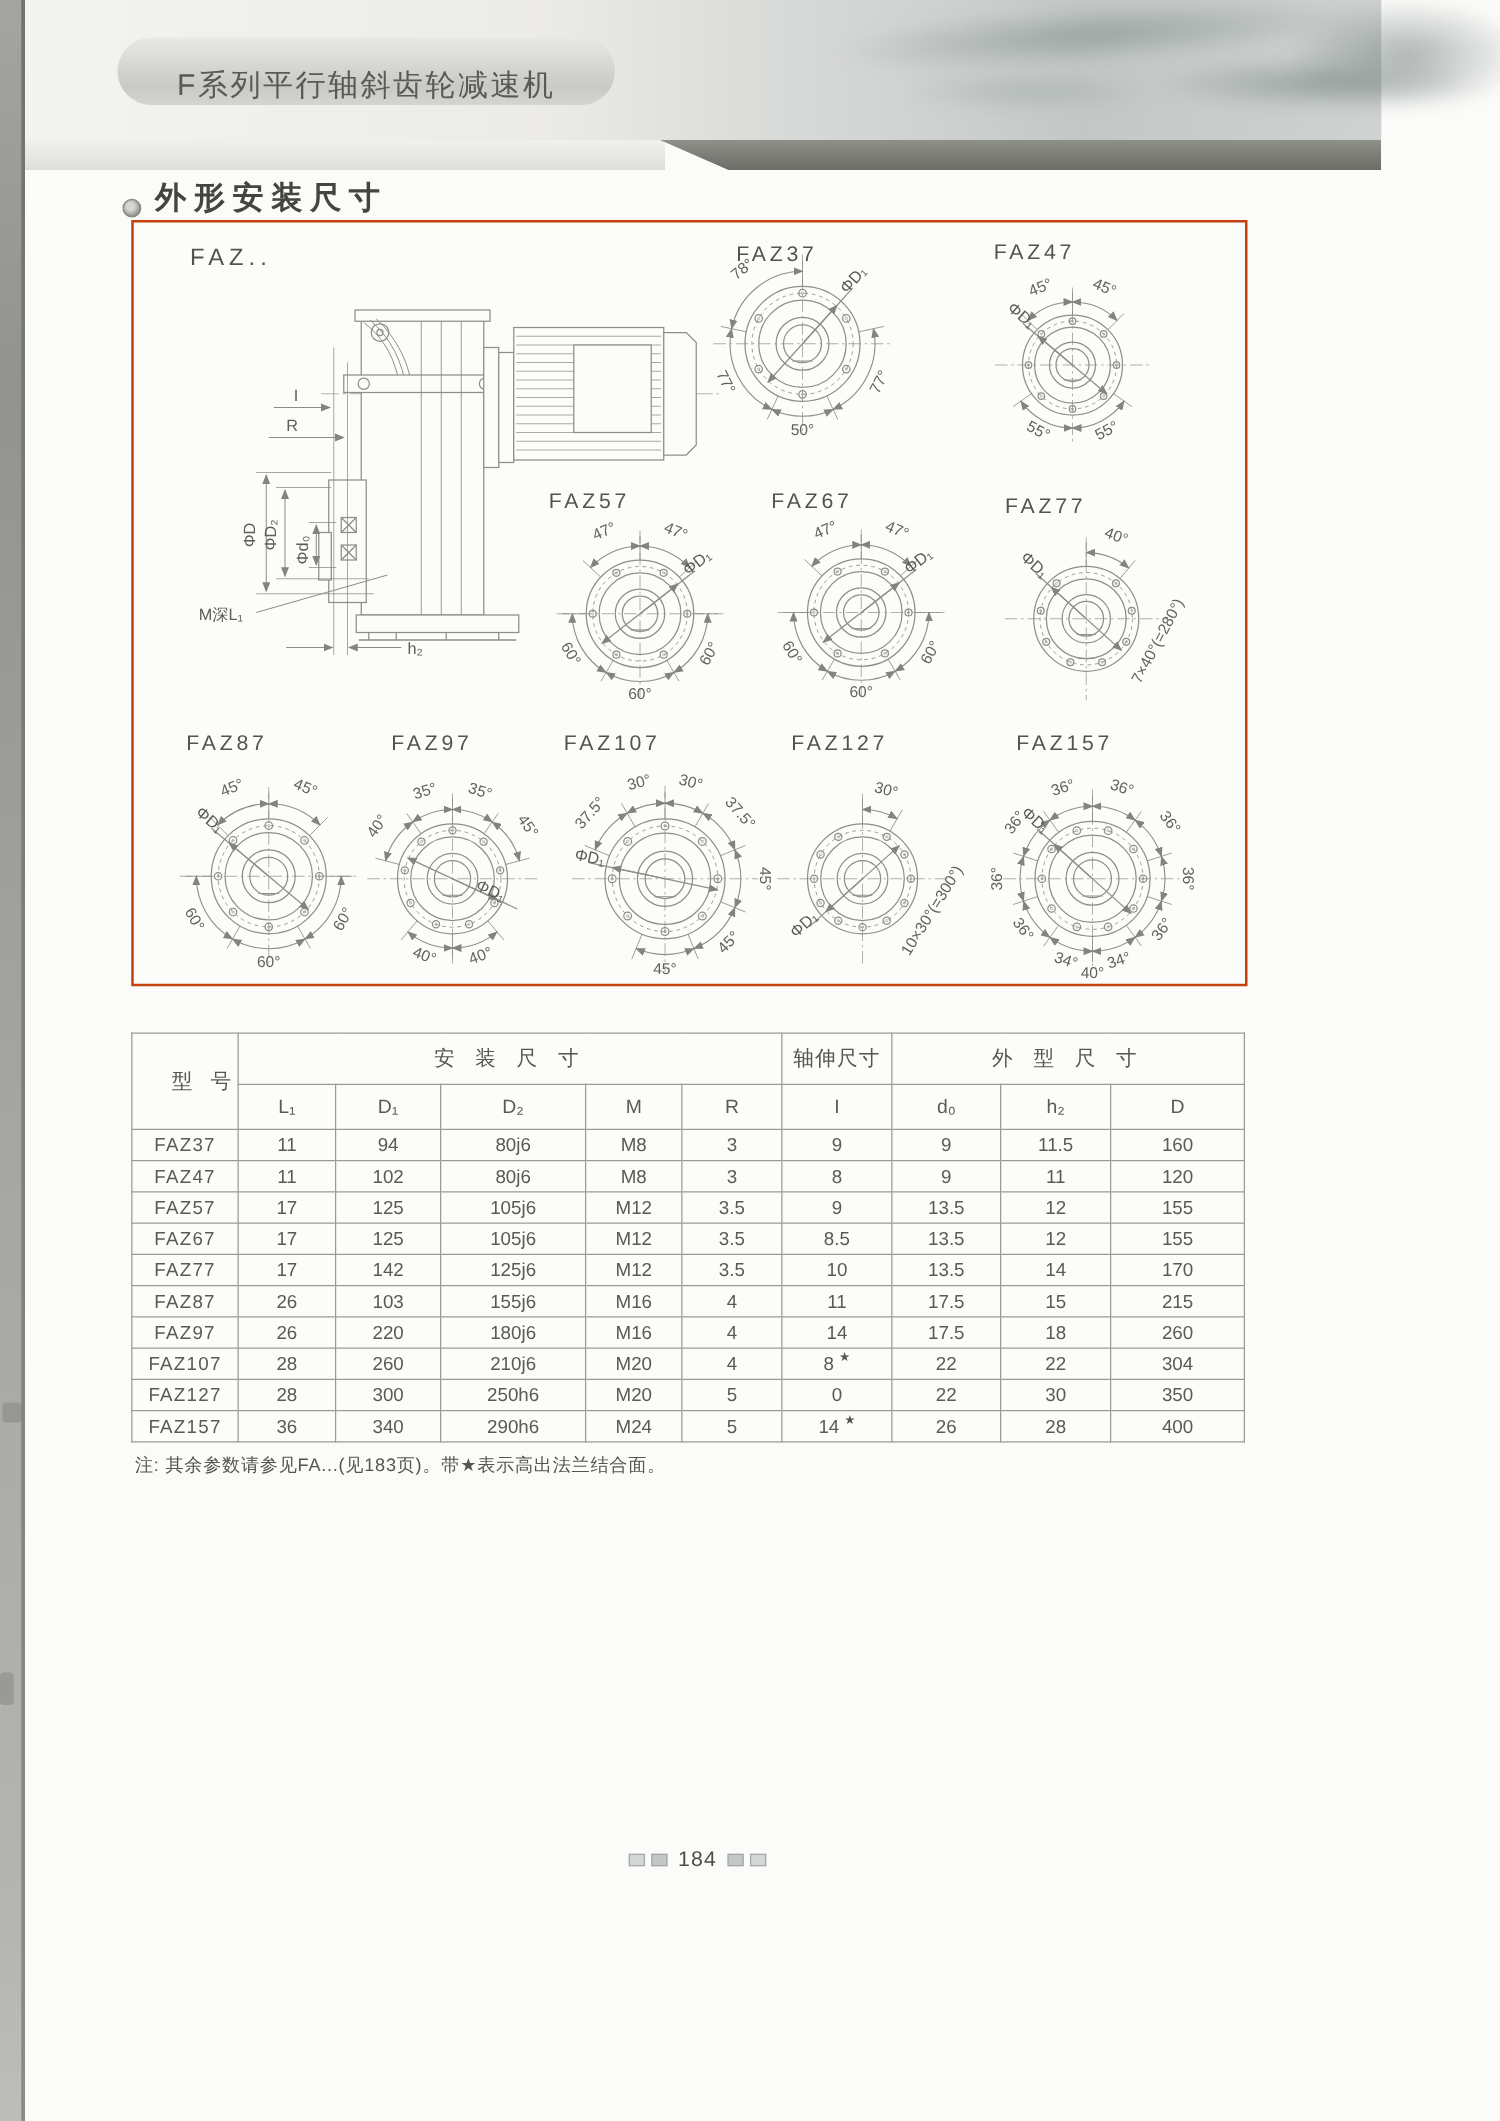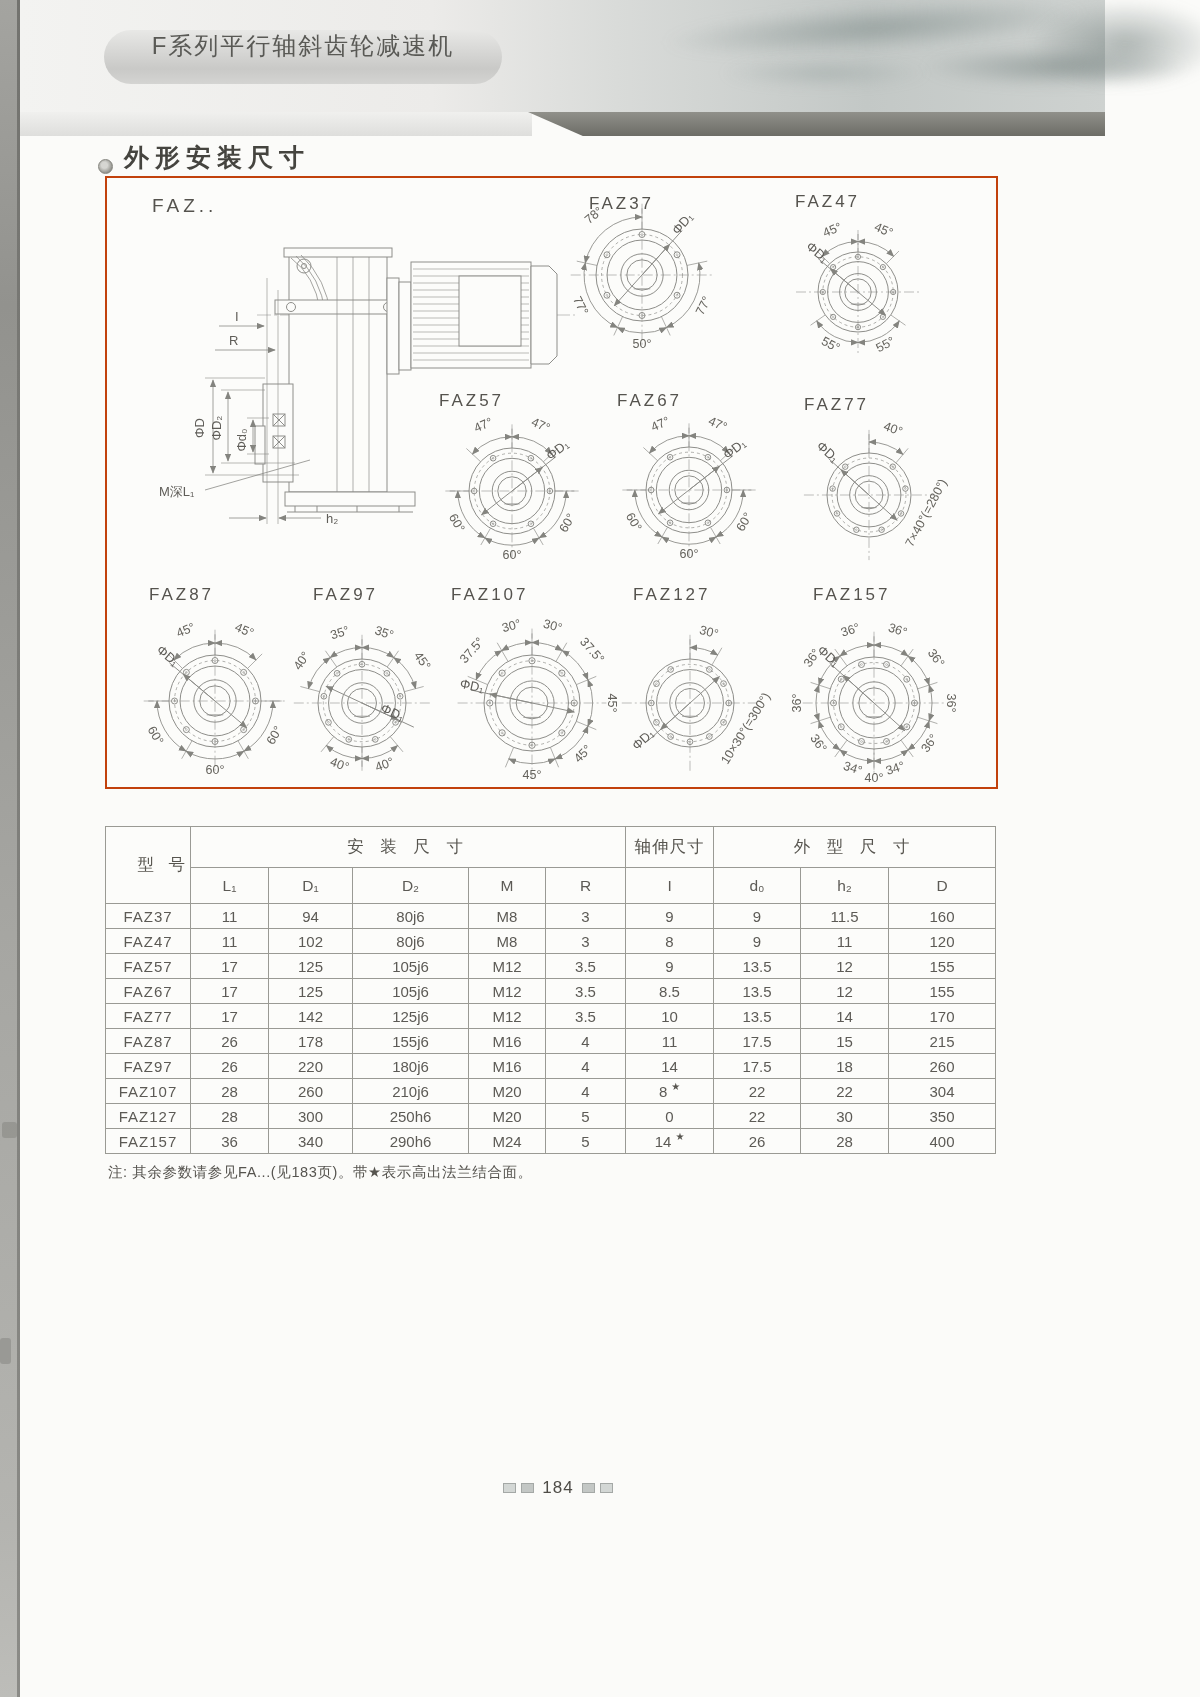--- a/index.html
+++ b/index.html
@@ -17,23 +17,23 @@
 
   
   .top-texture{position:absolute;left:20px;top:0;width:1085px;height:112px;
     background:linear-gradient(90deg,#f3f3f1 0%,#ecebe9 38%,#d9dbd9 55%,#c3c8c6 78%,#ced2d0 100%);}
   .ripple{position:absolute;border-radius:50%;filter:blur(6px);}
   .ripple-1{left:640px;top:4px;width:430px;height:48px;background:radial-gradient(ellipse,rgba(120,134,132,.55),rgba(120,134,132,0) 70%);transform:rotate(-4deg);}
   .ripple-2{left:900px;top:46px;width:270px;height:42px;background:radial-gradient(ellipse,rgba(104,118,116,.5),rgba(104,118,116,0) 70%);}
   .ripple-3{left:700px;top:58px;width:210px;height:30px;background:radial-gradient(ellipse,rgba(146,158,156,.45),rgba(146,158,156,0) 70%);}
   .ripple-4{left:1010px;top:0;width:190px;height:88px;background:radial-gradient(ellipse,rgba(96,110,108,.5),rgba(96,110,108,0) 72%);}
 
-  .title-pill{position:absolute;left:104px;top:30px;width:398px;height:54px;border-radius:27px;
+  .title-pill{position:absolute;left:94px;top:30px;width:398px;height:54px;border-radius:27px;
     background:linear-gradient(180deg,#e8e8e6,#c9c9c7 72%,#d4d4d2);
-    display:flex;align-items:flex-start;justify-content:center;}
+    display:flex;align-items:flex-end;justify-content:center;}
   .title-pill span{font-size:24px;color:#595955;letter-spacing:2px;}
 
   .band-light{position:absolute;left:20px;top:112px;width:512px;height:24px;
     background:linear-gradient(180deg,#f0f0ee,#dededc);}
   .band-dark{position:absolute;left:528px;top:112px;width:577px;height:24px;
     background:linear-gradient(180deg,#90908a,#6c6c66);
     clip-path:polygon(0 0,100% 0,100% 100%,9.5% 100%);}
 
   
   .section-title{position:absolute;left:98px;top:141px;display:flex;align-items:flex-end;gap:11px;}
@@ -724,21 +724,21 @@
         <td>M12</td>
         <td>3.5</td>
         <td>10</td>
         <td>13.5</td>
         <td>14</td>
         <td>170</td>
       </tr>
       <tr>
         <td>FAZ87</td>
         <td>26</td>
-        <td>178</td>
+        <td>103</td>
         <td>155j6</td>
         <td>M16</td>
         <td>4</td>
         <td>11</td>
         <td>17.5</td>
         <td>15</td>
         <td>215</td>
       </tr>
       <tr>
         <td>FAZ97</td>

